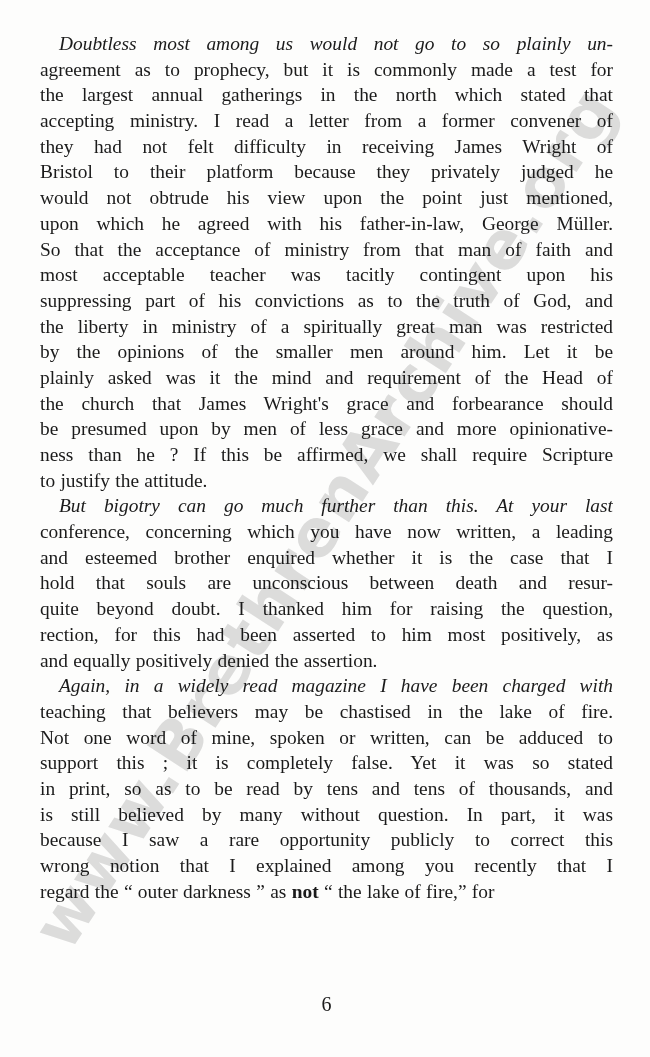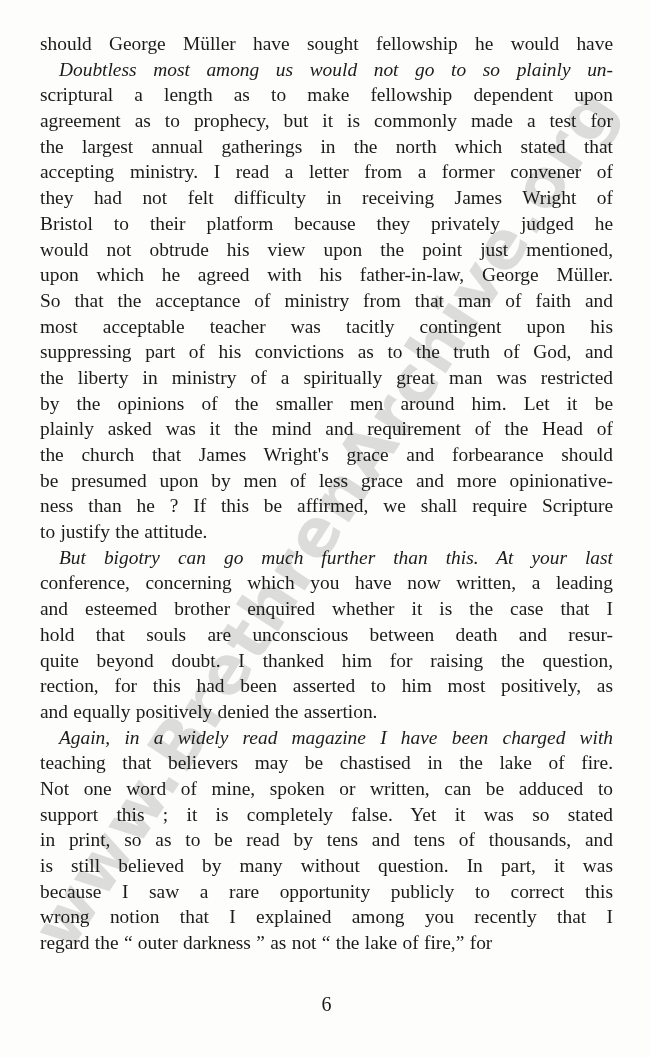--- a/index.html
+++ b/index.html
@@ -51,45 +51,43 @@
     word-spacing: 0.5px;
   }
   .line.last {
     text-align-last: left;
   }
   .line.indent {
     text-indent: 19px;
     font-style: italic;
   }
   .line b {
-    font-weight: normal;
+    font-weight: bold;
   }
   .page-number {
     position: absolute;
     left: 40px;
     width: 573px;
     top: 993px;
     text-align: center;
     font-size: 20px;
     z-index: 1;
   }
 </style>
 </head>
 <body>
 
 <div class="page">
   <div class="watermark">www.BrethrenArchive.org</div>
 
   <div class="text-block">
       <div class="para">
-        <div class="line">should George Müller have sought fellowship he would have</div>
       </div>
       <div class="para">
         <div class="line indent">Doubtless most among us would not go to so plainly un-</div>
-        <div class="line">scriptural a length as to make fellowship dependent upon</div>
         <div class="line">agreement as to prophecy, but it is commonly made a test for</div>
         <div class="line">the largest annual gatherings in the north which stated that</div>
         <div class="line">accepting ministry. I read a letter from a former convener of</div>
         <div class="line">they had not felt difficulty in receiving James Wright of</div>
         <div class="line">Bristol to their platform because they privately judged he</div>
         <div class="line">would not obtrude his view upon the point just mentioned,</div>
         <div class="line">upon which he agreed with his father-in-law, George Müller.</div>
         <div class="line">So that the acceptance of ministry from that man of faith and</div>
         <div class="line">most acceptable teacher was tacitly contingent upon his</div>
         <div class="line">suppressing part of his convictions as to the truth of God, and</div>

